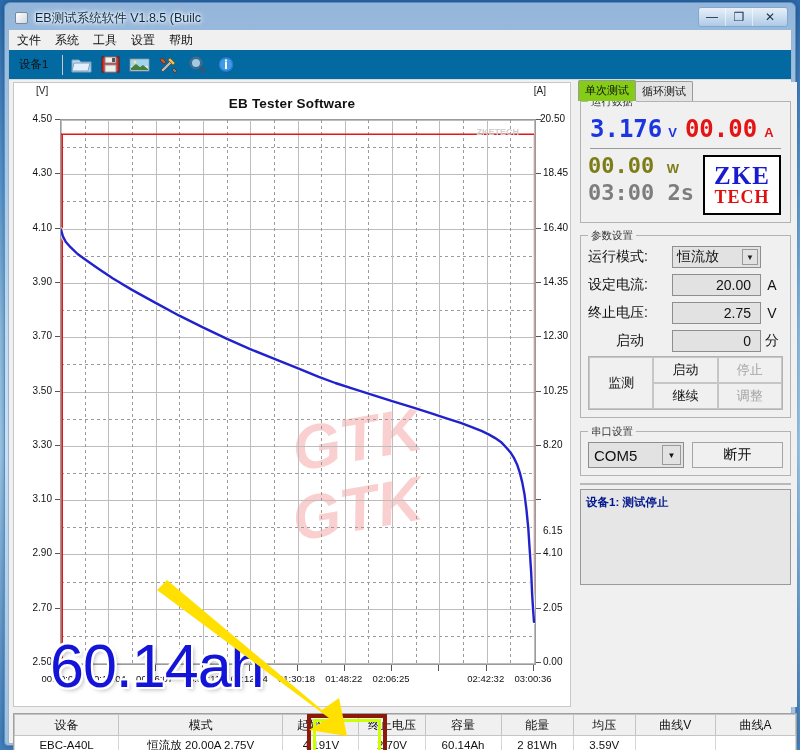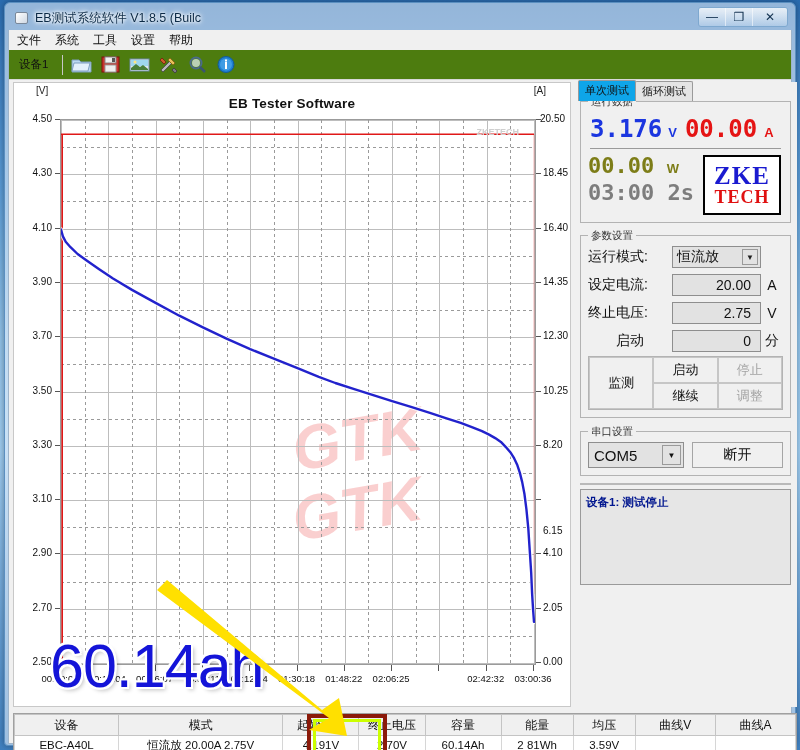--- a/index.html
+++ b/index.html
@@ -80,21 +80,21 @@
     height: 20px;
     background: #f0f0f0;
     display: flex; align-items: center;
     padding-left: 8px; gap: 14px;
     font-size: 12px; color: #111;
   }
   .menubar span { cursor: default; }
 
   .toolbar {
     height: 30px;
-    background: #4d7c0f;
+    background: #0369a1;
     display: flex; align-items: center;
     padding-left: 8px;
     border-bottom: 1px solid #d8d8d8;
   }
   .dev-tab {
     font-size: 11.5px; color: #111;
     padding: 2px 8px 2px 2px;
     margin-right: 6px;
   }
   .tb-sep {
@@ -160,21 +160,21 @@
   }
   .tabs { display:flex; height:19px; align-items:flex-end; padding-left:3px; }
   .tab {
     font-size:11px; color:#111;
     padding: 2px 6px 2px 6px;
     border:1px solid #9a9a9a; border-bottom:none;
     background:#e4e4e4;
     margin-right:-1px;
     border-radius: 2px 2px 0 0;
   }
-  .tab.active { background:#0ea5e9; position:relative; z-index:2; padding-bottom:3px; }
+  .tab.active { background:#84cc16; position:relative; z-index:2; padding-bottom:3px; }
 
   .group {
     position:relative;
     border:1px solid #b3b3b3;
     margin: 2px 6px 0 5px;
     padding: 10px 7px 7px 7px;
     background:#f0f0f0;
   }
   .group > .legend {
     position:absolute; top:-7px; left:7px;

